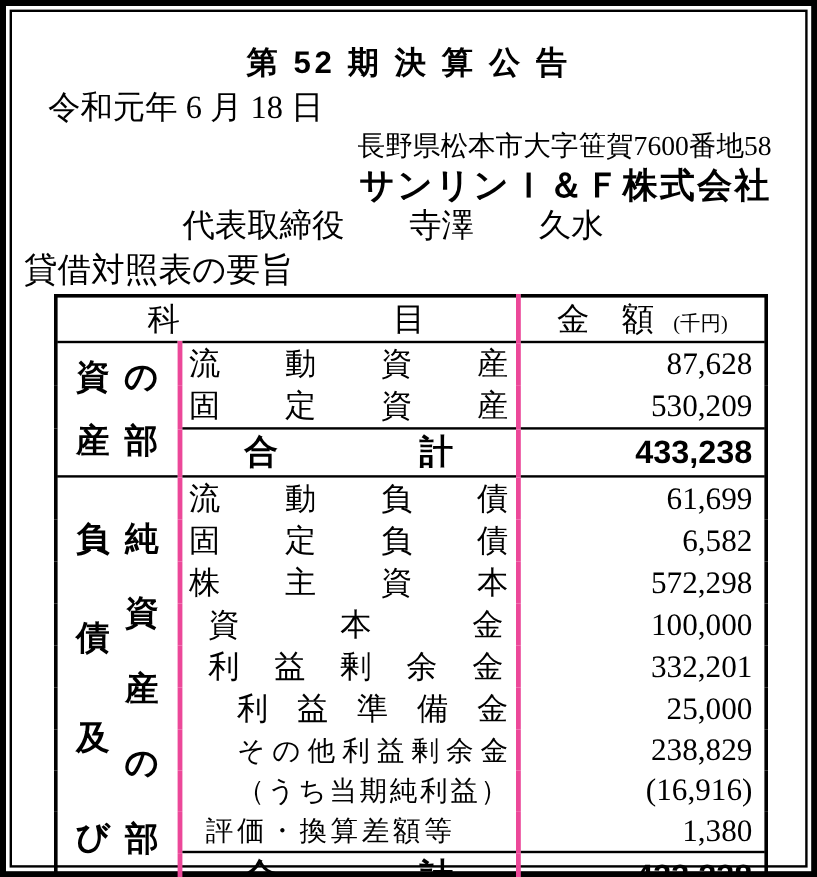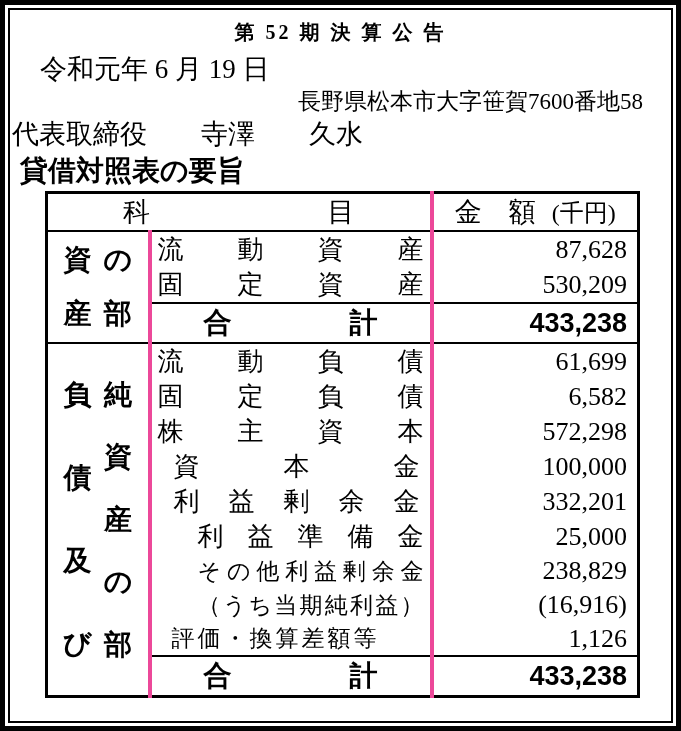--- a/index.html
+++ b/index.html
@@ -17,54 +17,55 @@
   .inner-frame {
     position: absolute; inset: 8px;
     border: 2px solid #000;
   }
   .content {
     position: absolute; left: 12px; top: 12px; width: 657px;
   }
   
   .fiscal-title {
     text-align: center;
-    font-family: Liberation Serif, serif;
+    font-family: Liberation Sans, sans-serif;
     font-weight: 700;
-    font-size: 20px;
+    font-size: 26px;
     line-height: 40px;
     letter-spacing: 3px;
+    margin-top: 20px;
   }
   .announce-date {
     font-size: 27px; line-height: 34px;
     padding-left: 28px;
   }
   .company-address {
     font-size: 23px; line-height: 32px;
     text-align: right; padding-right: 26px;
   }
   .company-name {
     font-family: "Liberation Sans", sans-serif;
     font-weight: 700;
     font-size: 29px; line-height: 34px;
     text-align: right; padding-right: 26px;
     letter-spacing: 2px;
   }
   .representative {
     font-size: 27px; line-height: 33px;
-    text-align: left; padding-right: 26px;
+    text-align: center; padding-right: 26px;
   }
   .statement-heading {
     display: flex; align-items: baseline;
     line-height: 40px;
     padding-left: 8px;
     white-space: nowrap;
   }
   .statement-heading .bold-part {
     font-family: "Liberation Sans", sans-serif;
-    font-weight: 700; font-size: 28px;
+    font-weight: 400; font-size: 28px;
   }
   .statement-heading .paren-part {
     font-size: 27px;
   }
   
   table.bs-table {
     margin-left: 33px;
     width: 592px;
     border-collapse: collapse;
     table-layout: fixed;
@@ -82,21 +83,21 @@
 
   .hdr-item {
     display: flex; justify-content: space-between;
     padding: 0 75px;
     font-size: 27px;
   }
   .hdr-amt {
     display: flex; justify-content: center; align-items: baseline;
     font-size: 27px;
   }
-  .hdr-amt .unit { font-size: 24px; margin-left: 16px; }
+  .hdr-amt .unit { font-size: 17px; margin-left: 16px; }
 
   .name-justify {
     display: flex; justify-content: space-between;
     font-size: 26px;
     padding: 0 6px;
   }
   .ind1 { padding-left: 22px; padding-right: 10px; }
   .ind2 { padding-left: 46px; padding-right: 6px; }
   .small { font-size: 23px; }
   .name-left {
@@ -139,22 +140,23 @@
 </style>
 </head>
 <body>
 
 <div class="outer-frame"></div>
 <div class="inner-frame"></div>
 
 <div class="content">
 
   <div class="fiscal-title">第 52 期 決 算 公 告</div>
-  <div class="announce-date">令和元年 6 月 19 日</div>
+  <div class="announce-date">令和元年 6 月 18 日</div>
   <div class="company-address">長野県松本市大字笹賀7600番地58</div>
+  <div class="company-name">サンリンＩ＆Ｆ株式会社</div>
   <div class="representative">代表取締役　　寺澤　　久水</div>
 
   <div class="statement-heading">
     <span class="bold-part">貸借対照表の要旨</span>
   </div>
 
   <table class="bs-table">
     <colgroup>
         <col class="c1">
         <col class="c2">
@@ -333,21 +335,21 @@
               <span>益</span>
               <span>）</span>
             </div>
           </td>
       <td class="col-amt amt">(16,916)</td>
     </tr>
     <tr>
       <td class="col-name">
             <div class="name-left">評価・換算差額等</div>
           </td>
-      <td class="col-amt amt">1,126</td>
+      <td class="col-amt amt">1,380</td>
     </tr>
     <tr>
       <td class="col-name bt">
             <div class="total-name">
               <span>合</span>
               <span>計</span>
             </div>
           </td>
       <td class="col-amt bt total-amt">433,238</td>
     </tr>

